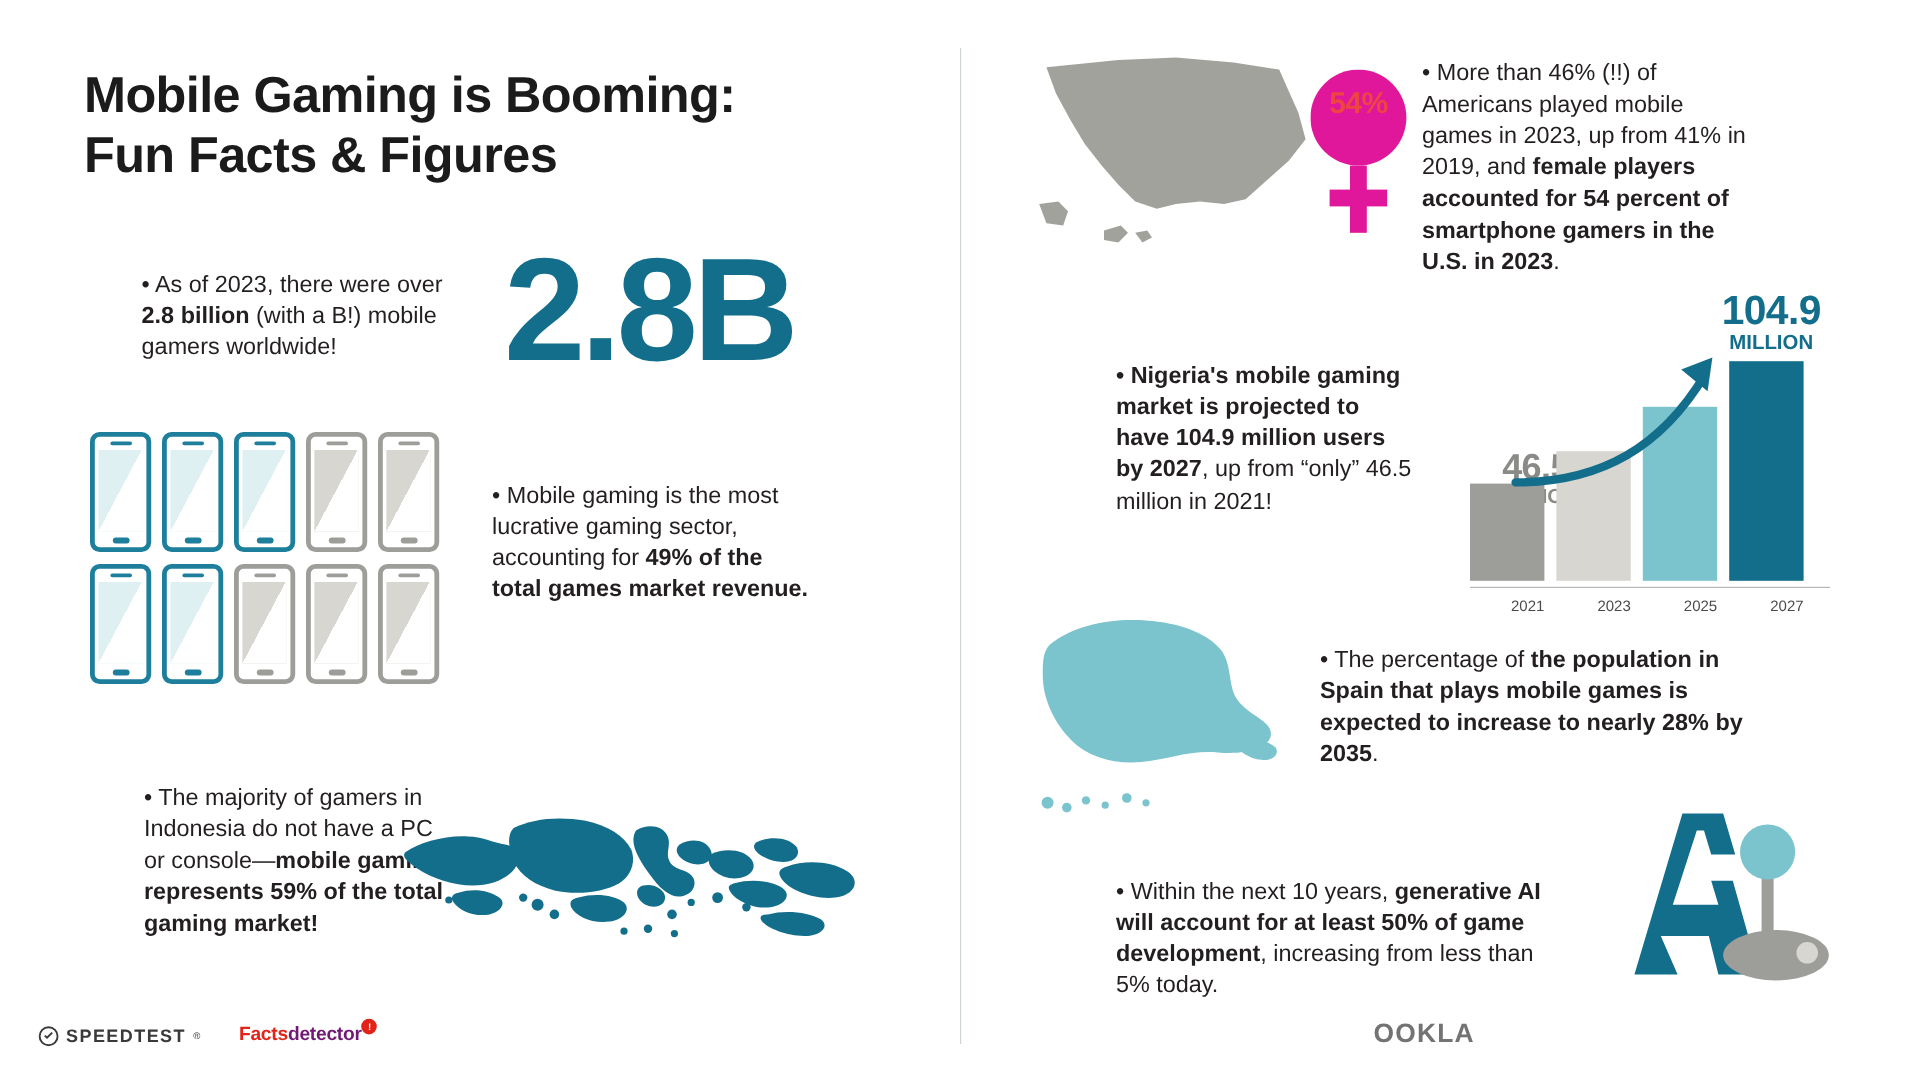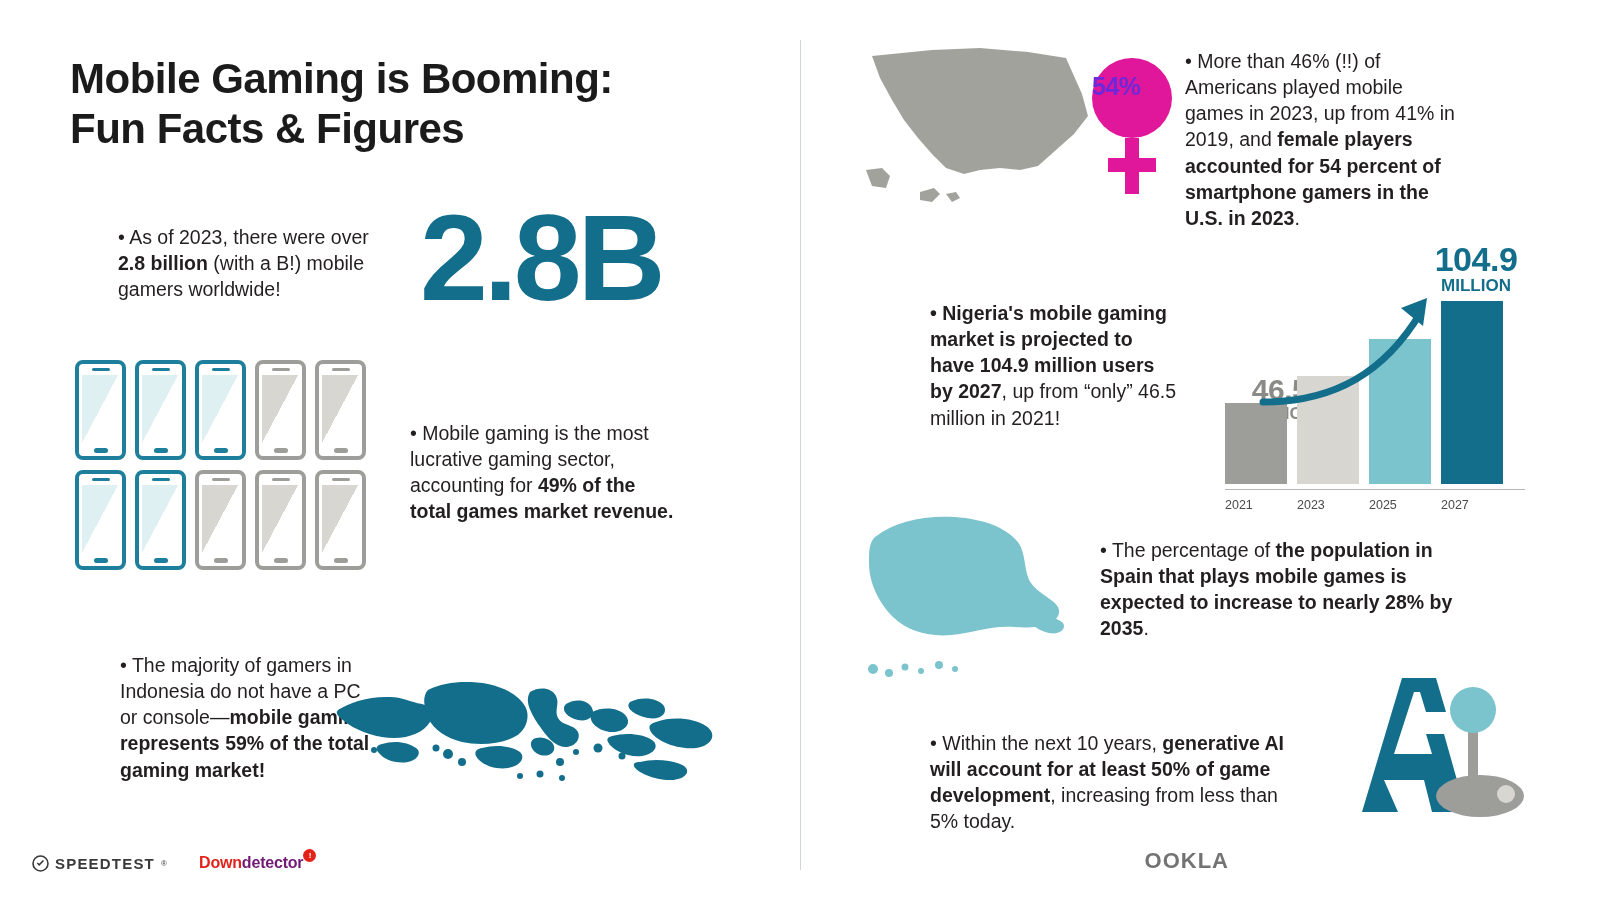--- a/index.html
+++ b/index.html
@@ -143,24 +143,24 @@
     position: absolute;
     left: 1092px;
     top: 46px;
     width: 92px;
     height: 150px;
   }
   .venus .pct {
     position: absolute;
     left: 0; top: 14px;
     width: 80px;
-    text-align: left;
+    text-align: center;
     font-size: 25px;
     font-weight: bold;
-    color: #6d28d9;
+    color: #ef4444;
     letter-spacing: -0.5px;
   }
 
   
   .chart {
     position: absolute;
     left: 1225px;
     top: 240px;
     width: 300px;
     height: 260px;
@@ -187,21 +187,21 @@
   .chart .ticks {
     position: absolute;
     left: 0;
     bottom: 0;
     width: 300px;
     display: flex;
     gap: 10px;
   }
   .chart .tick {
     width: 62px;
-    text-align: left;
+    text-align: right;
     font-size: 12.5px;
     color: #4a4a4a;
   }
   .lbl-left {
     position: absolute;
     left: 0px;
     top: 122px;
     width: 110px;
     text-align: center;
     font-weight: bold;
@@ -355,21 +355,21 @@
         <span class="screen"></span>
         <span class="home"></span>
       </div>
     <div class="phone">
         <span class="notch"></span>
         <span class="screen"></span>
         <span class="home"></span>
       </div>
   </div>
 
-  <div class="txt" style="left:410px; top:388px; width:265px;margin-top:20px;">
+  <div class="txt" style="left:410px; top:388px; width:265px;">
     <span>• Mobile gaming is the most lucrative gaming sector, accounting for </span><b>49% of the total games market revenue.</b>
   </div>
 
   <div class="txt" style="left:120px; top:640px; width:250px;">
     <span>• The majority of gamers in Indonesia do not have a PC or console—</span><b>mobile gaming represents 59% of the total gaming market!</b>
   </div>
 
   <div class="indonesia">
     <svg viewBox="0 0 390 160" width="390" height="160" aria-hidden="true">
       <g fill="#136e8b">
@@ -499,21 +499,21 @@
   <div class="footer-left">
     <div class="speedtest">
       <svg width="17" height="17" viewBox="0 0 17 17" aria-hidden="true">
         <circle cx="8.5" cy="8.5" r="7.5" fill="none" stroke="#3a3a3a" stroke-width="1.6"></circle>
         <path d="M11.5 5.5 L7.2 9.8 L5.3 8" fill="none" stroke="#3a3a3a" stroke-width="1.6"></path>
       </svg>
       <span>SPEEDTEST</span>
         <span class="reg">®</span>
     </div>
     <div class="downdetector">
-      <span>Down</span><span class="det">detector</span><span class="dd-badge">!</span>
+      <span>Facts</span><span class="det">detector</span><span class="dd-badge">!</span>
     </div>
   </div>
 
   <div class="footer-right">
     <span>OOKLA</span>
   </div>
 
 </div>
 
 </body></html>

